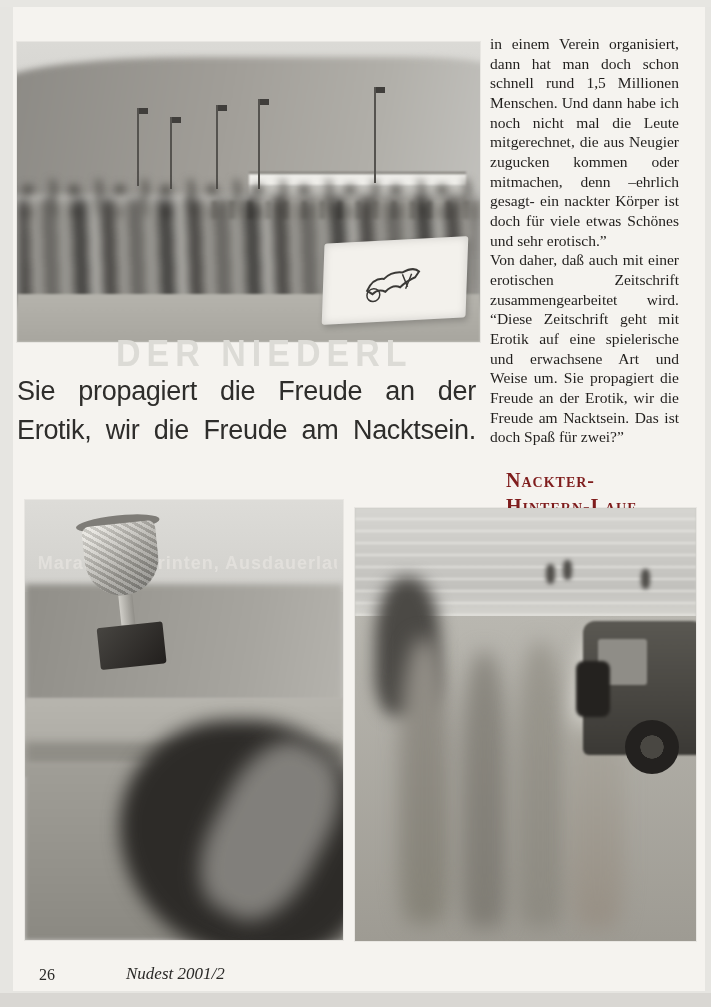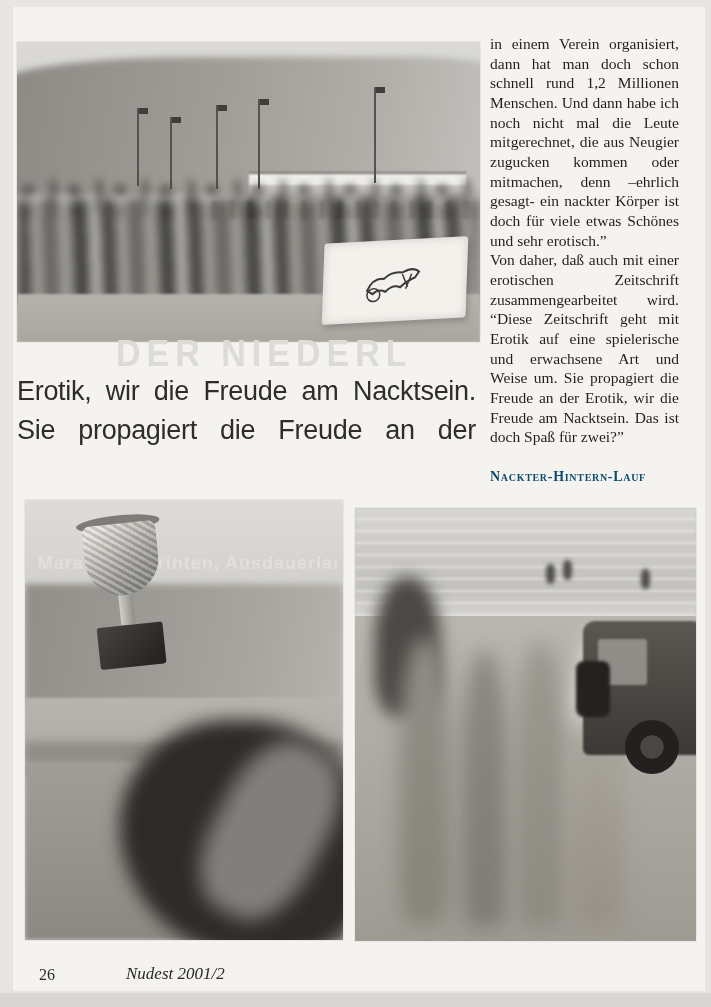--- a/index.html
+++ b/index.html
@@ -101,22 +101,22 @@
     letter-spacing:6px;color:#dcdbd6;white-space:nowrap;transform:scaleY(1.06);}
 
   .pull-quote{position:absolute;left:17px;top:372px;width:459px;
     font-family:"Liberation Sans",sans-serif;font-size:27px;line-height:39px;
     color:#2e2d2b;letter-spacing:-.3px;}
   .pq-just{text-align:justify;text-align-last:justify;}
 
   .column{position:absolute;left:490px;top:34px;width:189px;
     font-size:15.5px;line-height:1.27;color:#211f1d;text-align:justify;hyphens:auto;}
   .column p{margin:0;}
-  .column h3{margin:21px 0 17px 0;font-size:14px;font-variant:small-caps;
-    letter-spacing:.05em;font-weight:bold;color:#0c4a6e;}
+  .column h3{margin:21px 0 17px 16px;font-size:20px;font-variant:small-caps;
+    letter-spacing:.05em;font-weight:bold;color:#7f1d1d;}
 
   .footer{position:absolute;left:12px;top:962px;width:711px;height:28px;}
   .footer .pagenum{position:absolute;left:27px;top:4px;font-size:16px;color:#2a2927;}
   .footer .mag{position:absolute;left:114px;top:2px;font-size:17px;font-style:italic;color:#2a2927;text-align:center;}
 
   
   .edge-bottom{position:absolute;left:0;bottom:0;width:711px;height:14px;background:#d9d7d3;}
   .edge-top{position:absolute;left:0;top:0;width:711px;height:7px;background:#e7e6e2;}
 </style>
 </head>
@@ -143,26 +143,26 @@
         <path d="M20 42 Q26 28 38 30 Q46 22 58 24 Q70 18 76 24 L72 30 Q62 34 56 40 Q48 36 40 44 Q32 40 26 46 Z" fill="none" stroke="#3a3936" stroke-width="2.2"></path>
         <circle cx="27" cy="47" r="7" fill="none" stroke="#3a3936" stroke-width="1.6"></circle>
         <path d="M58 26 L64 40 M68 26 L62 42" stroke="#3a3936" stroke-width="1.6"></path>
       </svg>
     </div>
   </div>
 
   <div class="ghost-headline">DER NIEDERL</div>
 
   <div class="pull-quote">
+    <div class="pq-just">Sie propagiert die Freude an der</div>
     <div class="pq-just">Erotik, wir die Freude am Nacktsein.</div>
-    <div class="pq-just">Sie propagiert die Freude an der</div>
   </div>
 
   <div class="column">
-    <p>in einem Verein organisiert, dann hat man doch schon schnell rund 1,2 Millionen Menschen. Und dann habe ich noch nicht mal die Leute mitgerechnet, die aus Neugier zugucken kommen oder mitmachen, denn –ehrlich gesagt- ein nackter Körper ist doch für viele etwas Schönes und sehr erotisch.”</p>
+    <p>in einem Verein organisiert, dann hat man doch schon schnell rund 1,5 Millionen Menschen. Und dann habe ich noch nicht mal die Leute mitgerechnet, die aus Neugier zugucken kommen oder mitmachen, denn –ehrlich gesagt- ein nackter Körper ist doch für viele etwas Schönes und sehr erotisch.”</p>
     <p>Von daher, daß auch mit einer erotischen Zeitschrift zusammengearbeitet wird. “Diese Zeitschrift geht mit Erotik auf eine spielerische und erwachsene Art und Weise um. Sie propagiert die Freude an der Erotik, wir die Freude am Nacktsein. Das ist doch Spaß für zwei?”</p>
     <h3>Nackter-Hintern-Lauf</h3>
     <p>Sonntagnachmittag den 8. Juli hatte Zandvoort die Premiere des ersten Nackter-Hintern-Laufs der Niederlande. Ange-</p>
   </div>
 
   <div class="photo" id="photo-left">
     <div class="layer pl-sky"></div>
     <div class="layer pl-hill"></div>
     <div class="layer pl-mid"></div>
     <div class="layer pl-streak"></div>

